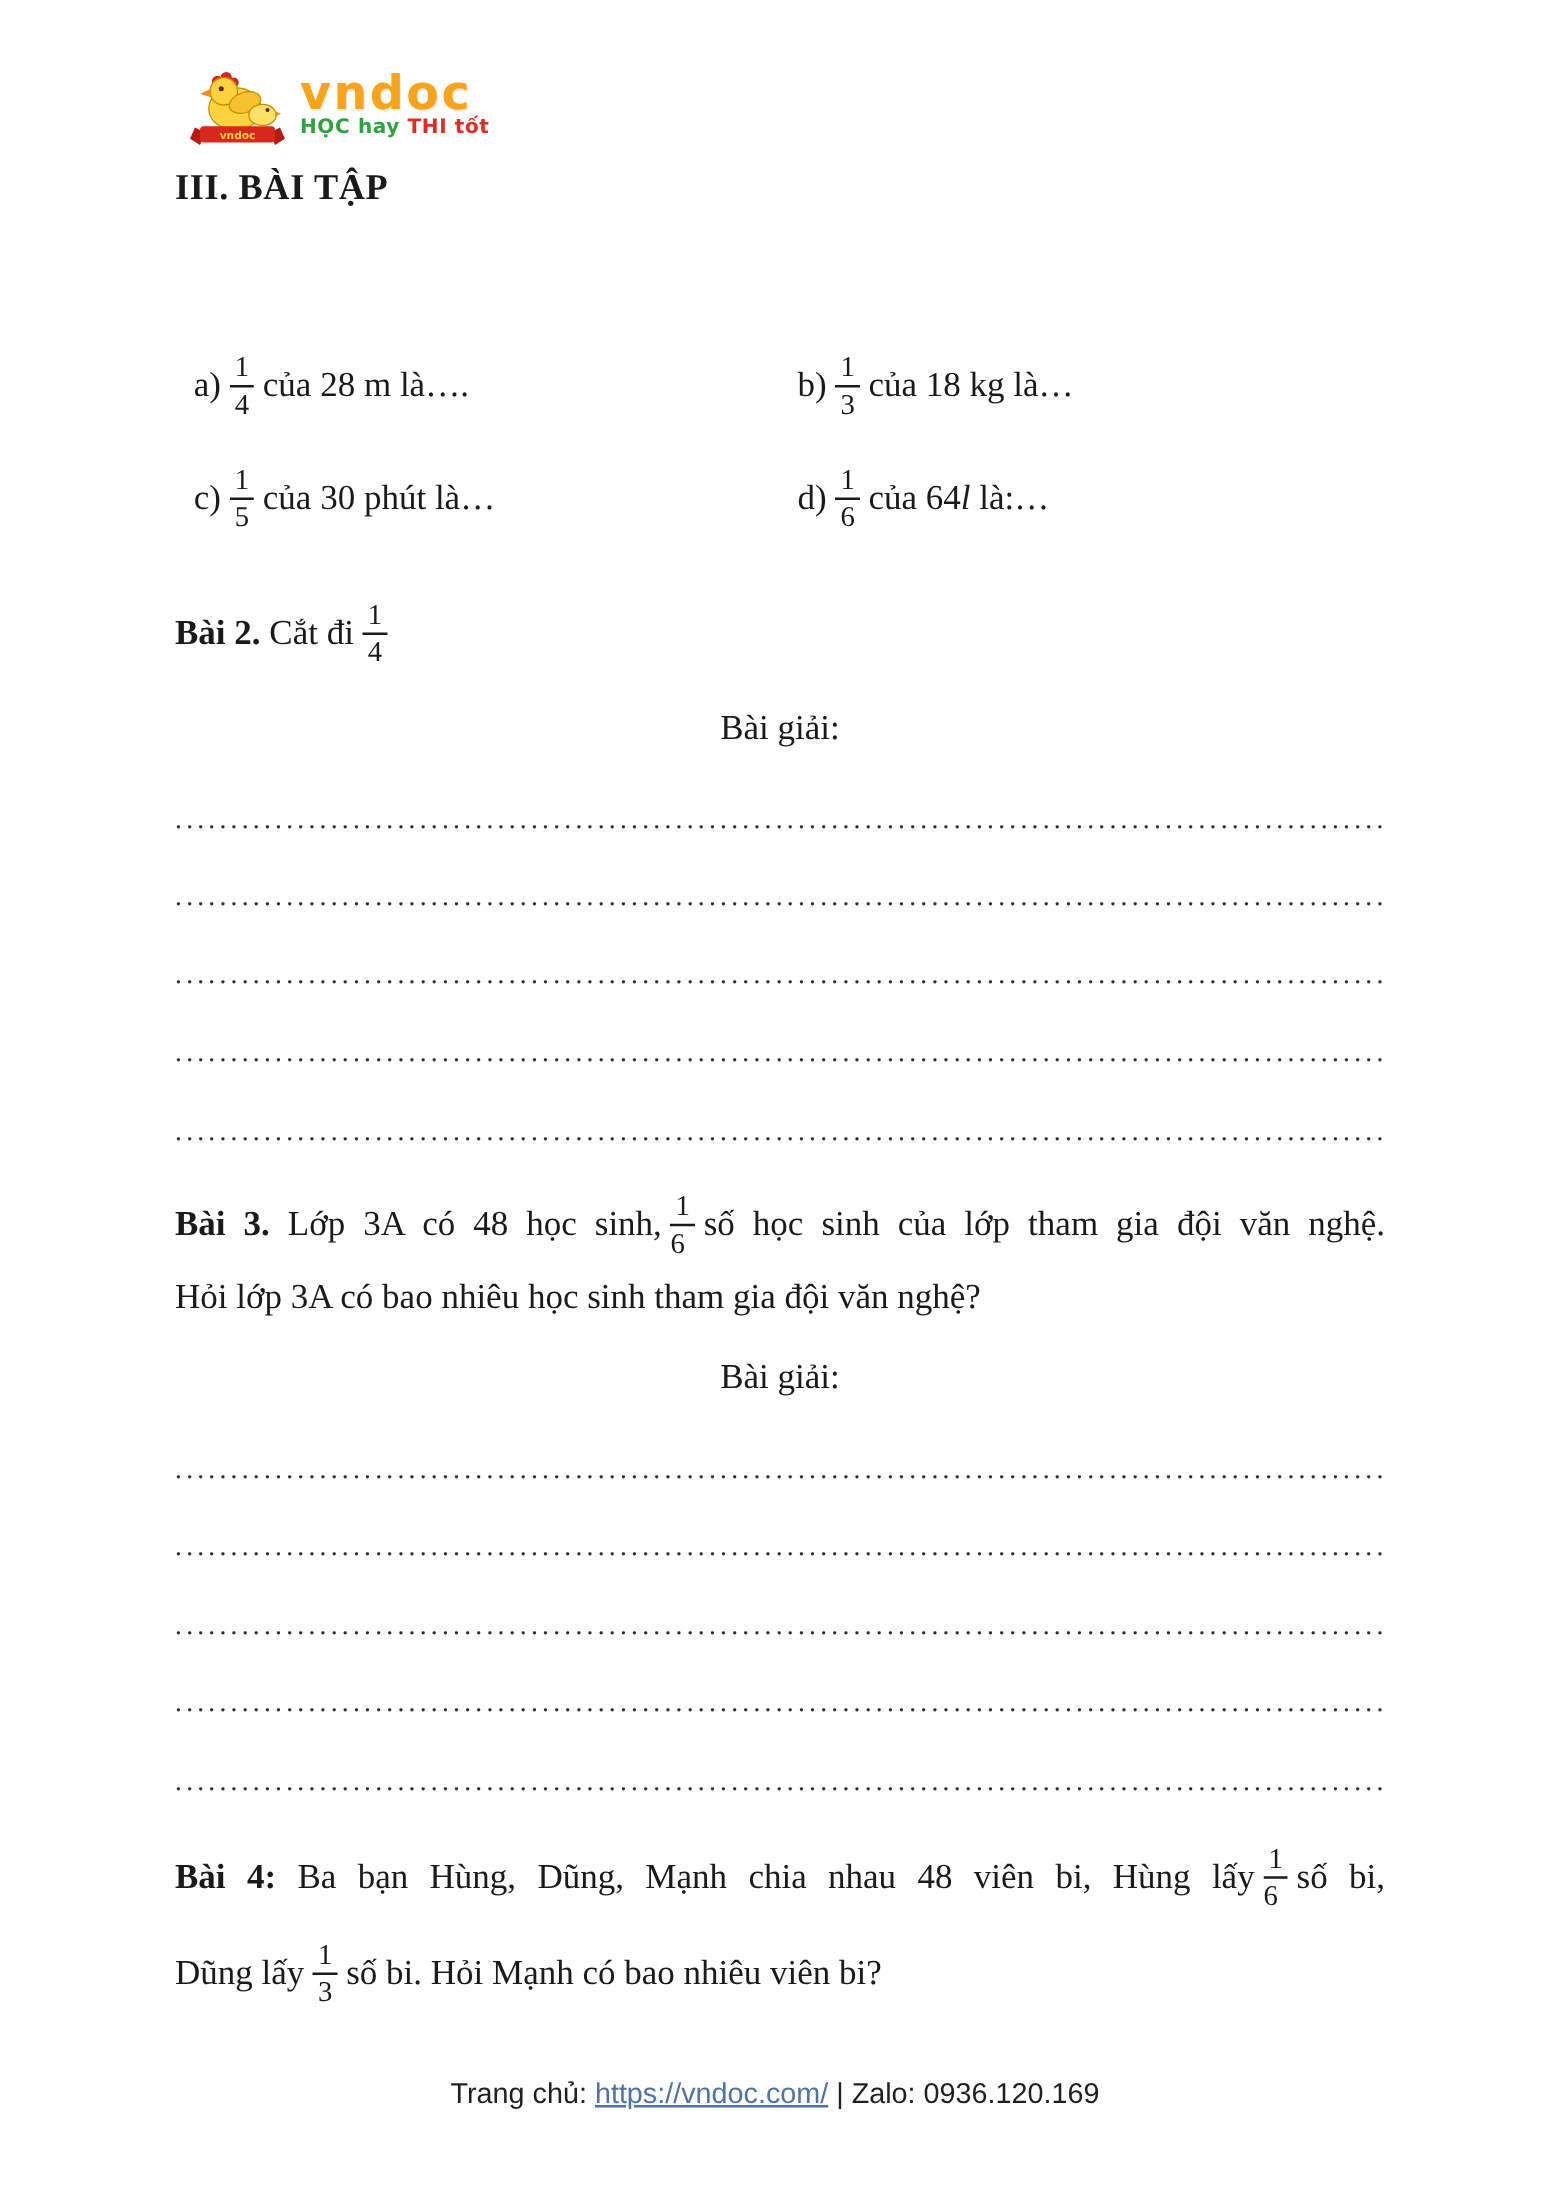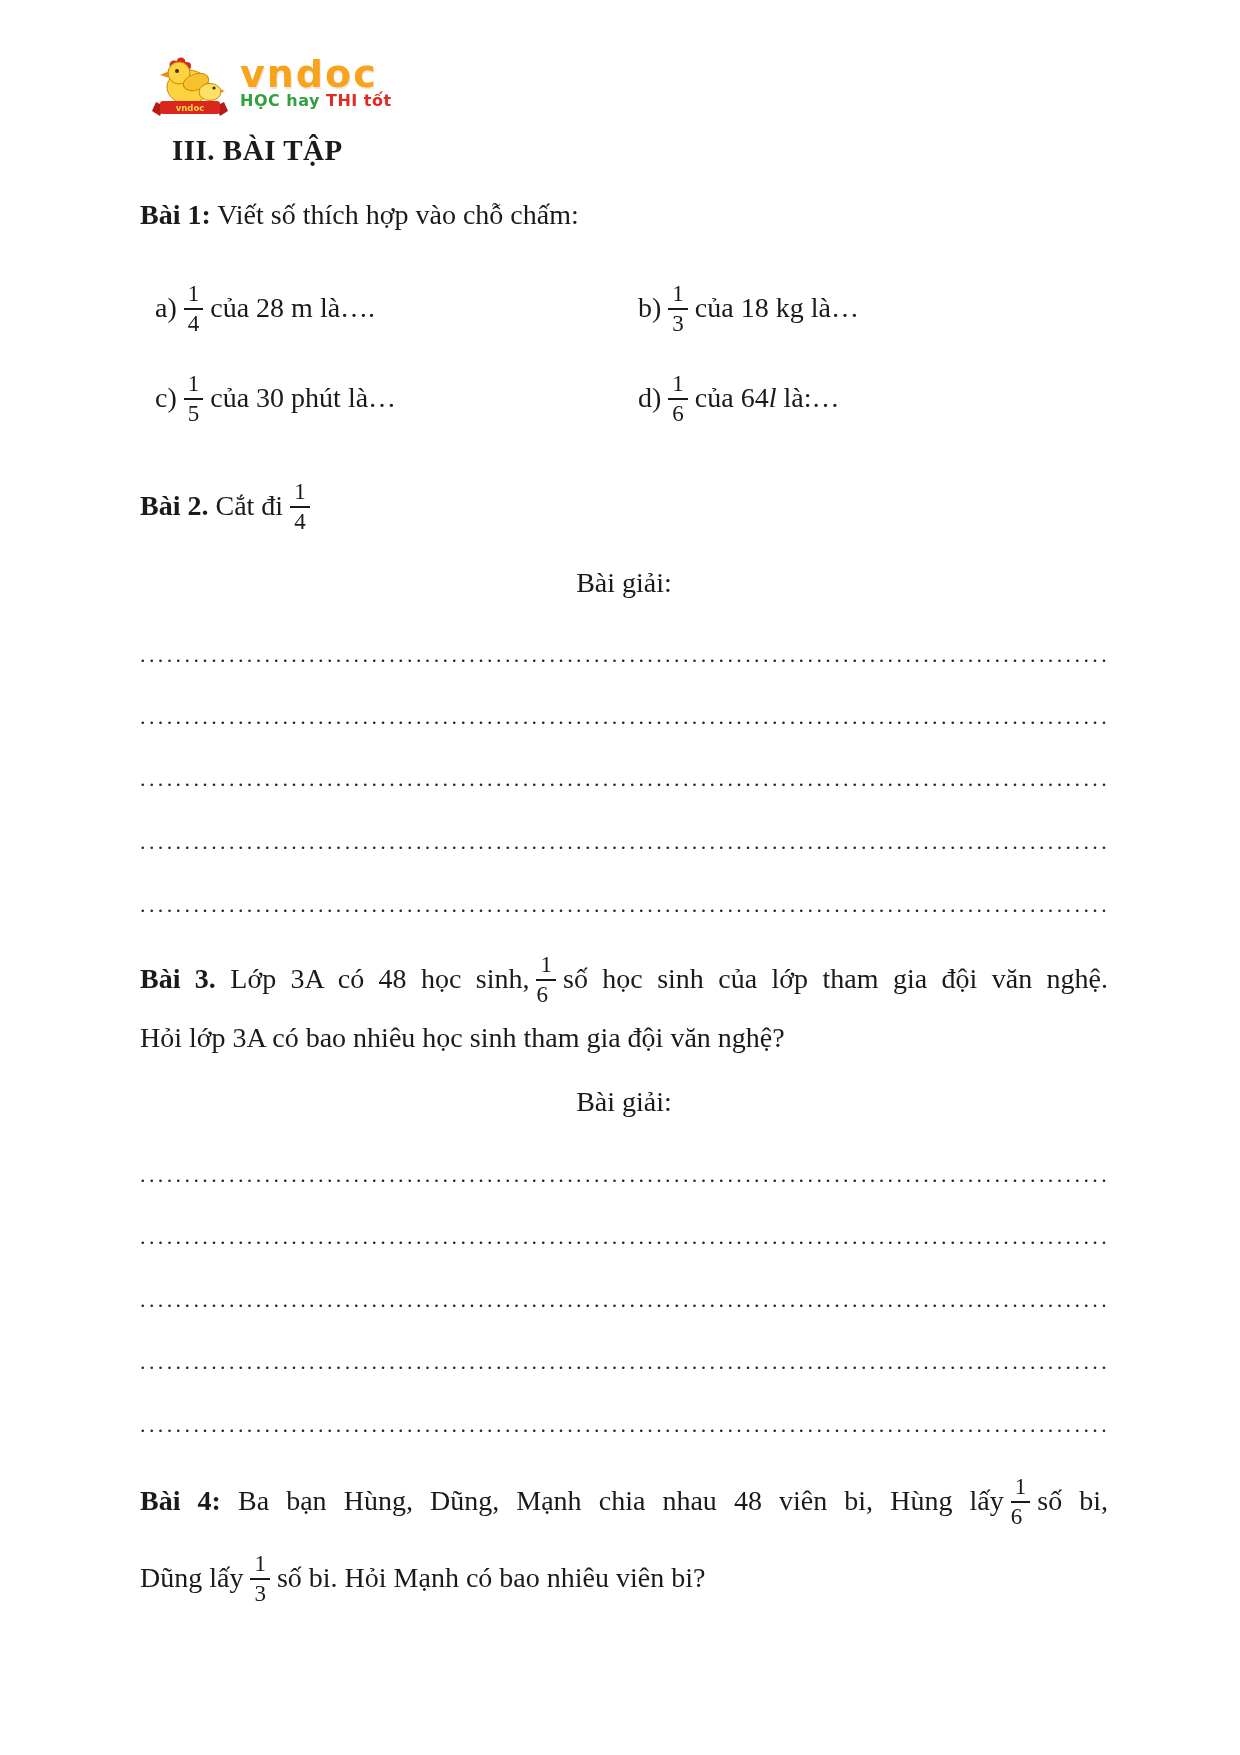--- a/index.html
+++ b/index.html
@@ -98,26 +98,22 @@
     </svg>
     <div>
       <div class="logo-wordmark">vndoc</div>
       <div class="logo-tagline">
         <span class="tag-green">HỌC hay</span>
         <span class="tag-red">THI tốt</span>
       </div>
     </div>
   </div>
 
-  <div class="abs heading" style="left:140px; top:132px;margin-left:32px;">III. BÀI TẬP</div>
+  <div class="abs heading" style="left:140px; top:132px;">III. BÀI TẬP</div>
 
-  <div class="abs body-line" style="left:140px; top:197px;">
-    <span class="bold">Bài 1:</span>
-    <span>Viết số thích hợp vào chỗ chấm:</span>
-  </div>
 
   <div class="abs body-line" style="left:155px; top:283px;">
     <span>a)</span><span class="frac"><div class="num">1</div><div class="den">4</div></span><span>của 28 m là….</span>
   </div>
   <div class="abs body-line" style="left:638px; top:283px;">
     <span>b)</span><span class="frac"><div class="num">1</div><div class="den">3</div></span><span>của 18 kg là…</span>
   </div>
 
   <div class="abs body-line" style="left:155px; top:373px;">
     <span>c)</span><span class="frac"><div class="num">1</div><div class="den">5</div></span><span>của 30 phút là…</span>
@@ -154,14 +150,17 @@
   <div class="abs dotline" style="top:1416px;">......................................................................................................................................................</div>
 
   <div class="abs body-line justified" style="top:1476px;">
     <span class="bold">Bài 4:</span>
     <span>Ba bạn Hùng, Dũng, Mạnh chia nhau 48 viên bi, Hùng lấy</span><span class="frac"><div class="num">1</div><div class="den">6</div></span><span>số bi,</span>
   </div>
   <div class="abs body-line" style="left:140px; top:1553px;">
     <span>Dũng lấy</span><span class="frac"><div class="num">1</div><div class="den">3</div></span><span>số bi. Hỏi Mạnh có bao nhiêu viên bi?</span>
   </div>
 
+  <div id="footer" class="abs">
+    <span>Trang chủ: </span><a href="#">https://vndoc.com/</a><span> | Zalo: 0936.120.169</span>
+  </div>
 
 </div>
 
 </body></html>

